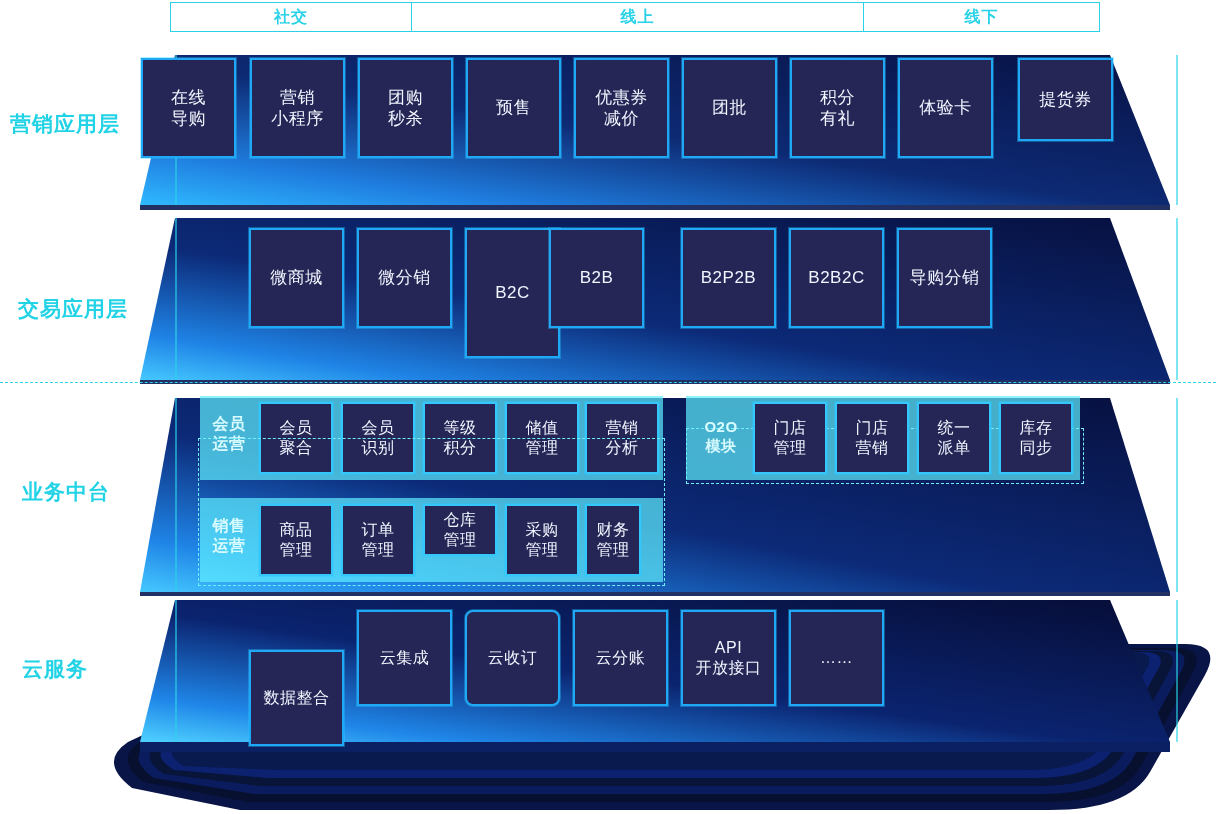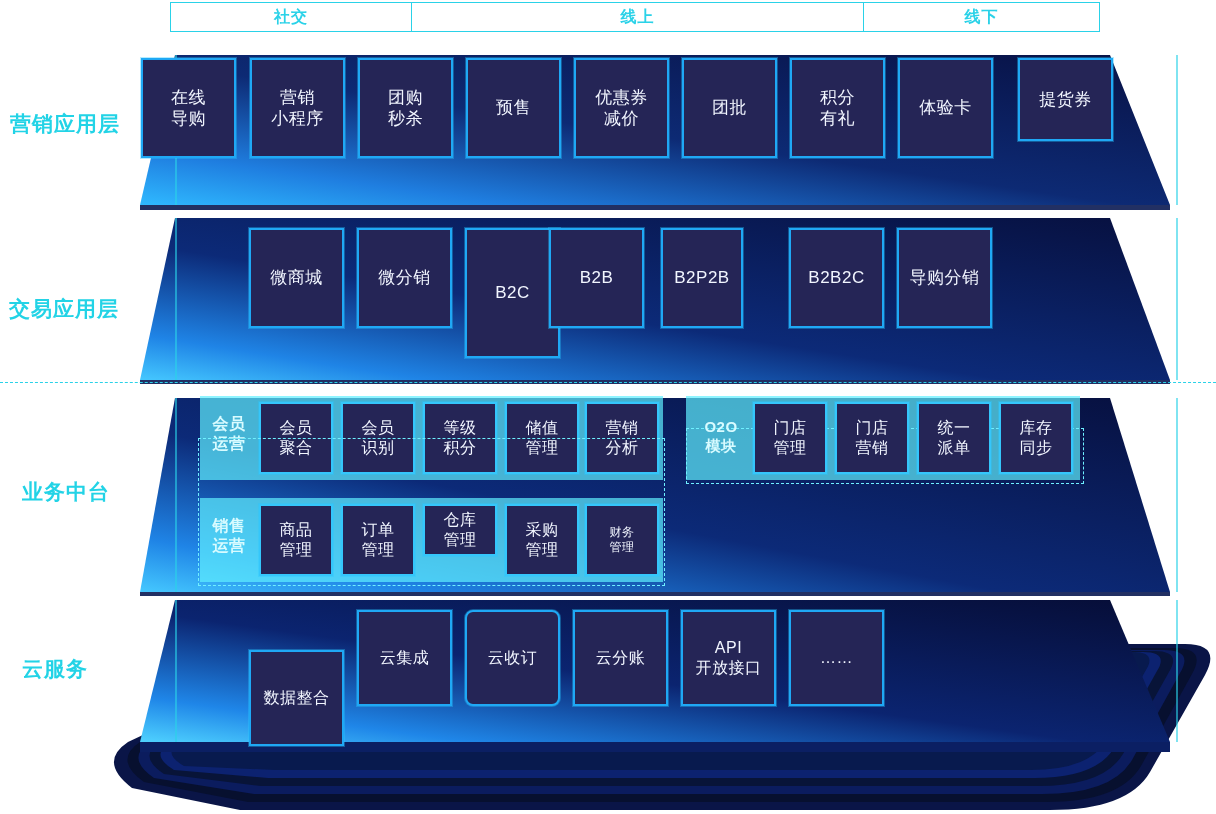--- a/index.html
+++ b/index.html
@@ -175,21 +175,21 @@
 
   <div class="chan-bar">
     <div class="chan-cell" style="width:240px">社交</div>
     <div class="chan-cell" style="width:452px">线上</div>
     <div class="chan-cell" style="flex:1">线下</div>
   </div>
 
   <div class="side-badge" style="left:30px; top:68px;">前端</div>
   <div class="side-title" style="left:10px; top:110px;">营销应用层</div>
 
-  <div class="side-title" style="left:9px; top:295px;">交易应用层</div>
+  <div class="side-title" style="left:18px; top:295px;">交易应用层</div>
 
   <div class="side-badge" style="left:30px; top:428px;">后端</div>
   <div class="side-title" style="left:22px; top:478px;">业务中台</div>
 
   <div class="side-title" style="left:22px; top:655px;">云服务</div>
 
   <div class="hr-dash" style="left:0; top:382px; width:1216px;"></div>
 
   <div class="card" style="left:141px; top:58px; width:95px; height:100px;">在线
 导购</div>
@@ -203,21 +203,21 @@
   <div class="card" style="left:682px; top:58px; width:95px; height:100px;">团批</div>
   <div class="card" style="left:790px; top:58px; width:95px; height:100px;">积分
 有礼</div>
   <div class="card" style="left:898px; top:58px; width:95px; height:100px;">体验卡</div>
   <div class="card" style="left:1006px; top:58px; width:95px; height:83px;margin-left:12px;">提货券</div>
 
   <div class="card" style="left:249px; top:228px; width:95px; height:100px;">微商城</div>
   <div class="card" style="left:357px; top:228px; width:95px; height:100px;">微分销</div>
   <div class="card" style="left:465px; top:228px; width:95px; height:130px;">B2C</div>
   <div class="card" style="left:549px; top:228px; width:95px; height:100px;">B2B</div>
-  <div class="card" style="left:661px; top:228px; width:82px; height:100px;">B2P2B</div>
+  <div class="card" style="left:681px; top:228px; width:95px; height:100px;">B2P2B</div>
   <div class="card" style="left:789px; top:228px; width:95px; height:100px;">B2B2C</div>
   <div class="card" style="left:897px; top:228px; width:95px; height:100px;">导购分销</div>
 
   <div class="grp" style="left:200px; top:396px; width:463px; height:84px;"></div>
   <div class="grp-label" style="left:203px; top:414px; width:52px;">会员
 运营</div>
   <div class="card cyanedge" style="left:259px; top:402px; width:74px; height:72px; font-size:16px;">会员
 聚合</div>
   <div class="card cyanedge" style="left:341px; top:402px; width:74px; height:72px; font-size:16px;">会员
 识别</div>
@@ -246,21 +246,21 @@
   <div class="grp-label" style="left:203px; top:516px; width:52px;">销售
 运营</div>
   <div class="card cyanedge" style="left:259px; top:504px; width:74px; height:72px; font-size:16px;">商品
 管理</div>
   <div class="card cyanedge" style="left:341px; top:504px; width:74px; height:72px; font-size:16px;">订单
 管理</div>
   <div class="card cyanedge" style="left:423px; top:504px; width:74px; height:52px; font-size:16px;text-align:center;">仓库
 管理</div>
   <div class="card cyanedge" style="left:505px; top:504px; width:74px; height:72px; font-size:16px;">采购
 管理</div>
-  <div class="card cyanedge" style="left:585px; top:504px; width:74px; height:72px; font-size:12px;">财务
+  <div class="card cyanedge" style="left:585px; top:504px; width:56px; height:72px; font-size:16px;">财务
 管理</div>
 
   <div class="card" style="left:249px; top:610px; width:95px; height:96px; font-size:16px;margin-top:40px;">数据整合</div>
   <div class="card" style="left:357px; top:610px; width:95px; height:96px; font-size:16px;">云集成</div>
   <div class="card" style="left:465px; top:610px; width:95px; height:96px; font-size:16px;border-radius:8px;">云收订</div>
   <div class="card" style="left:573px; top:610px; width:95px; height:96px; font-size:16px;">云分账</div>
   <div class="card" style="left:681px; top:610px; width:95px; height:96px; font-size:16px;">API
 开放接口</div>
   <div class="card" style="left:789px; top:610px; width:95px; height:96px; font-size:16px;">……</div>
 

